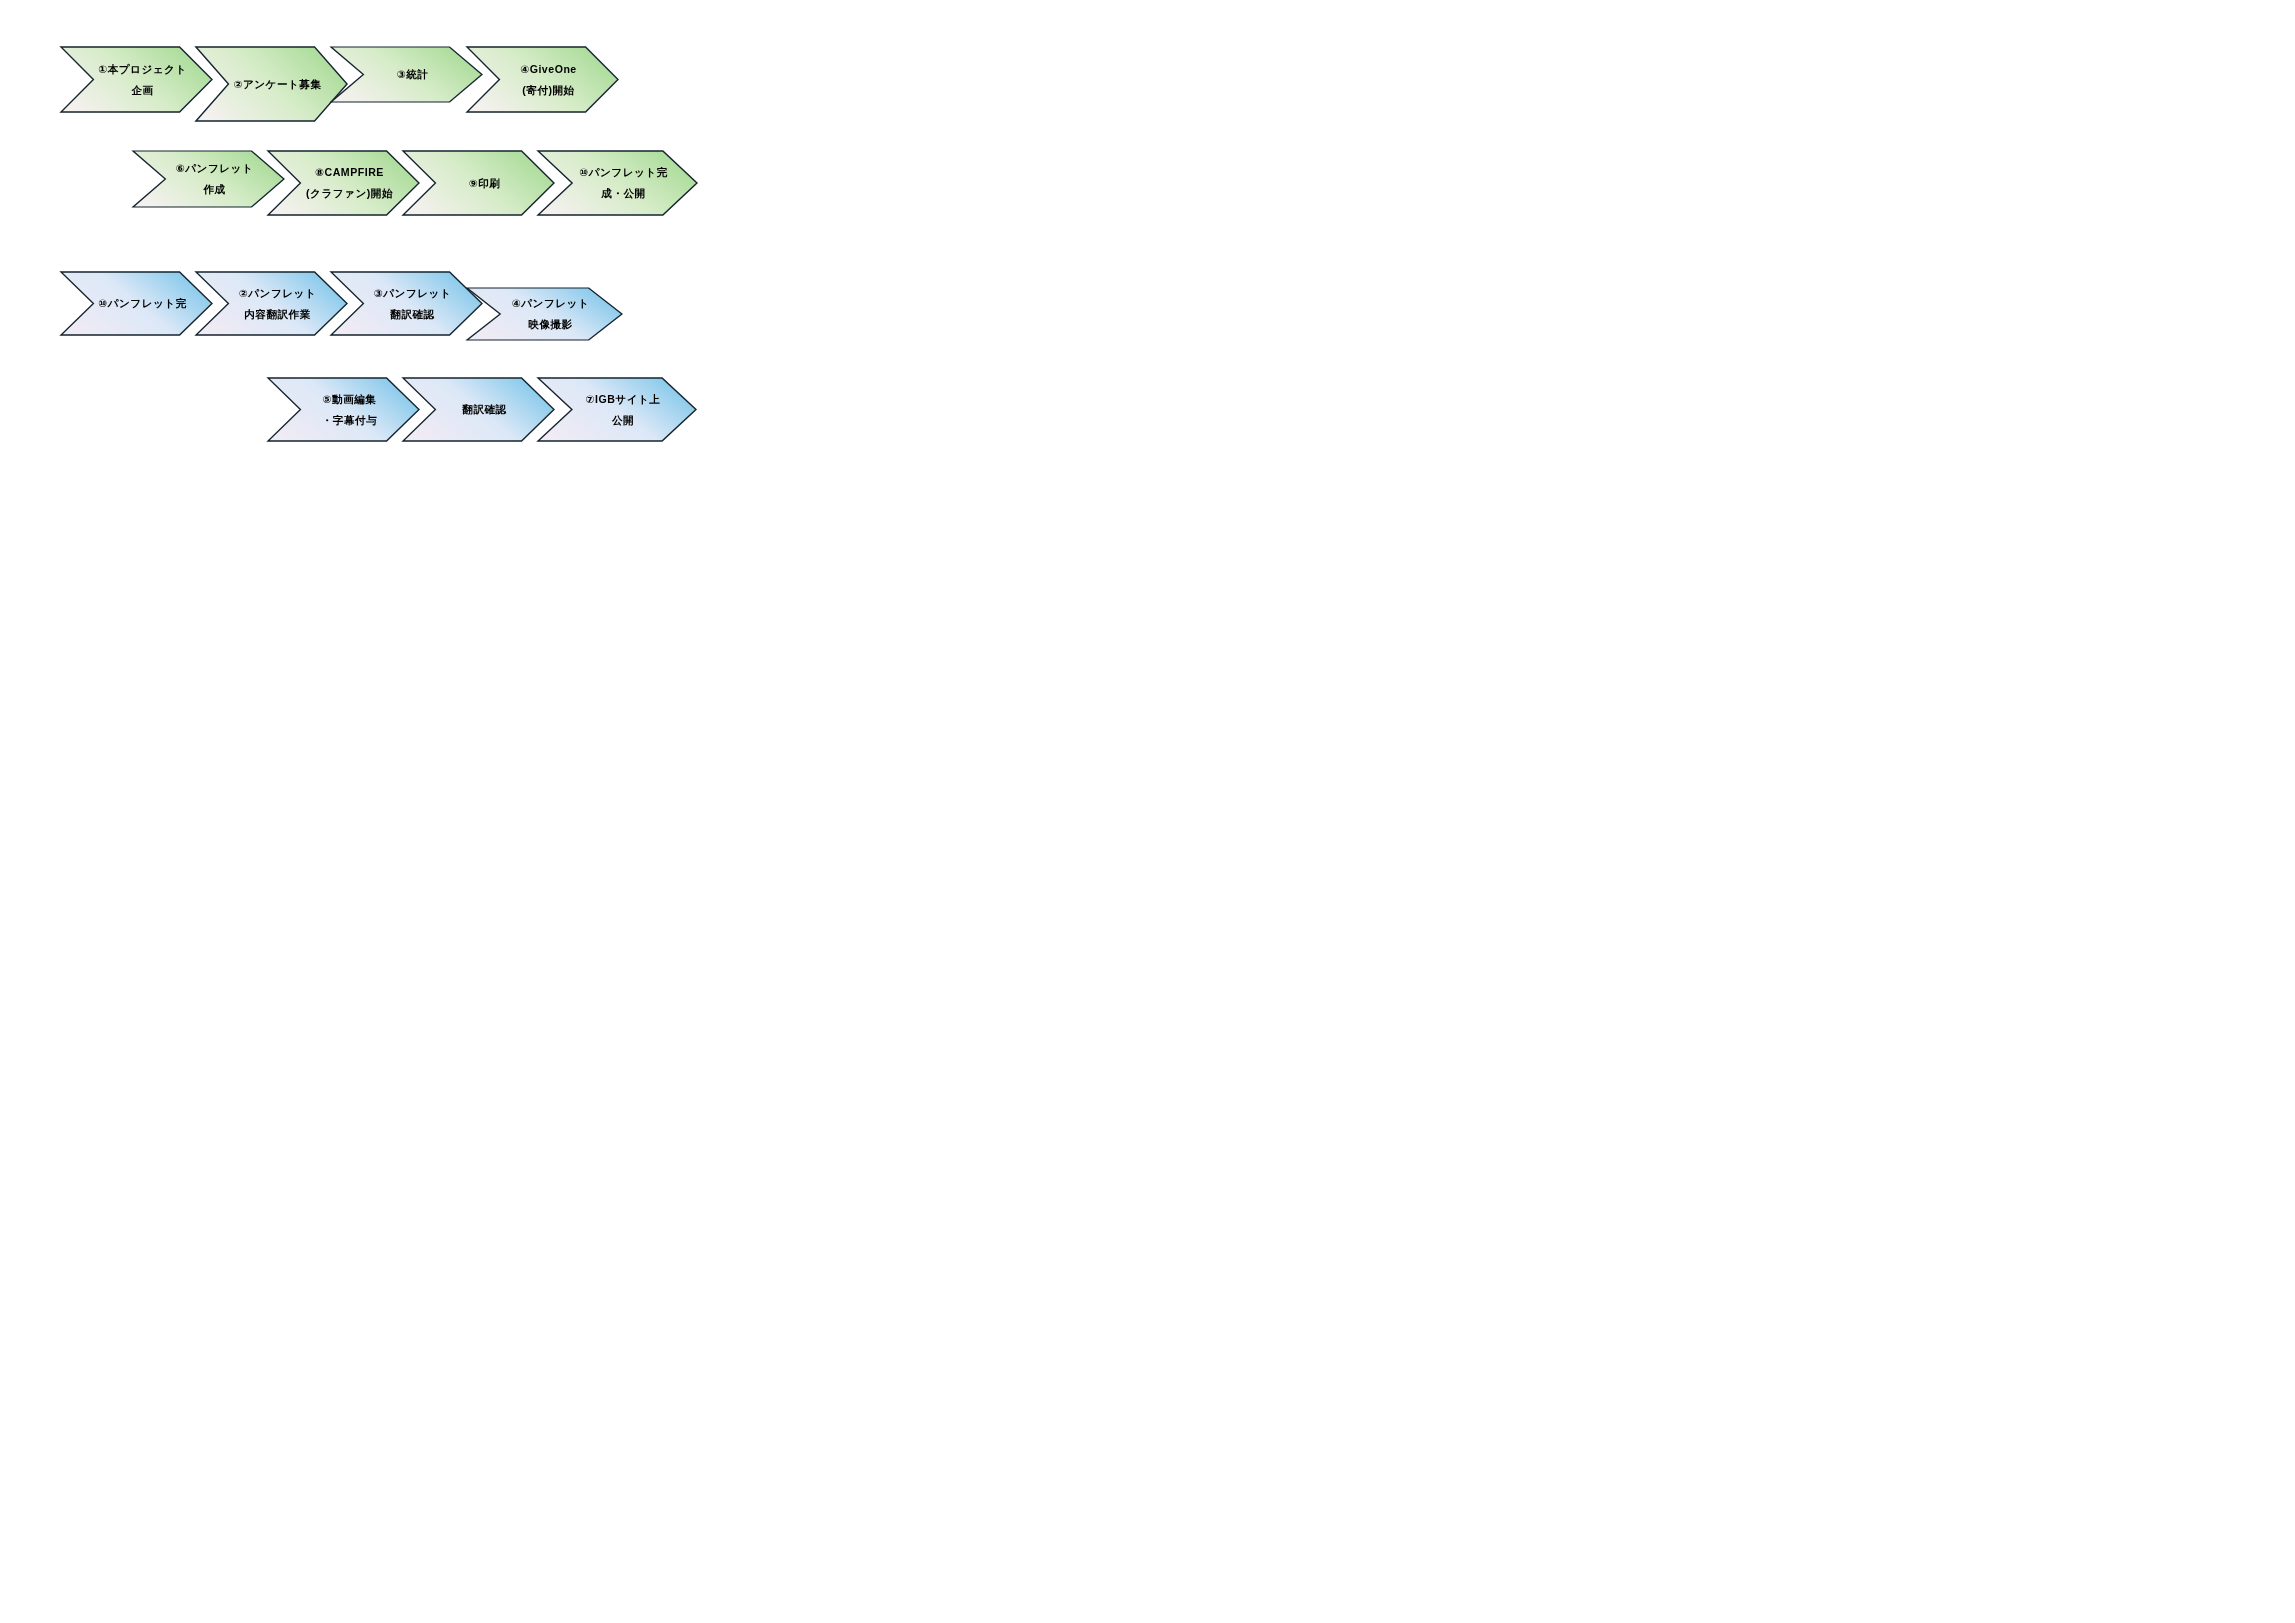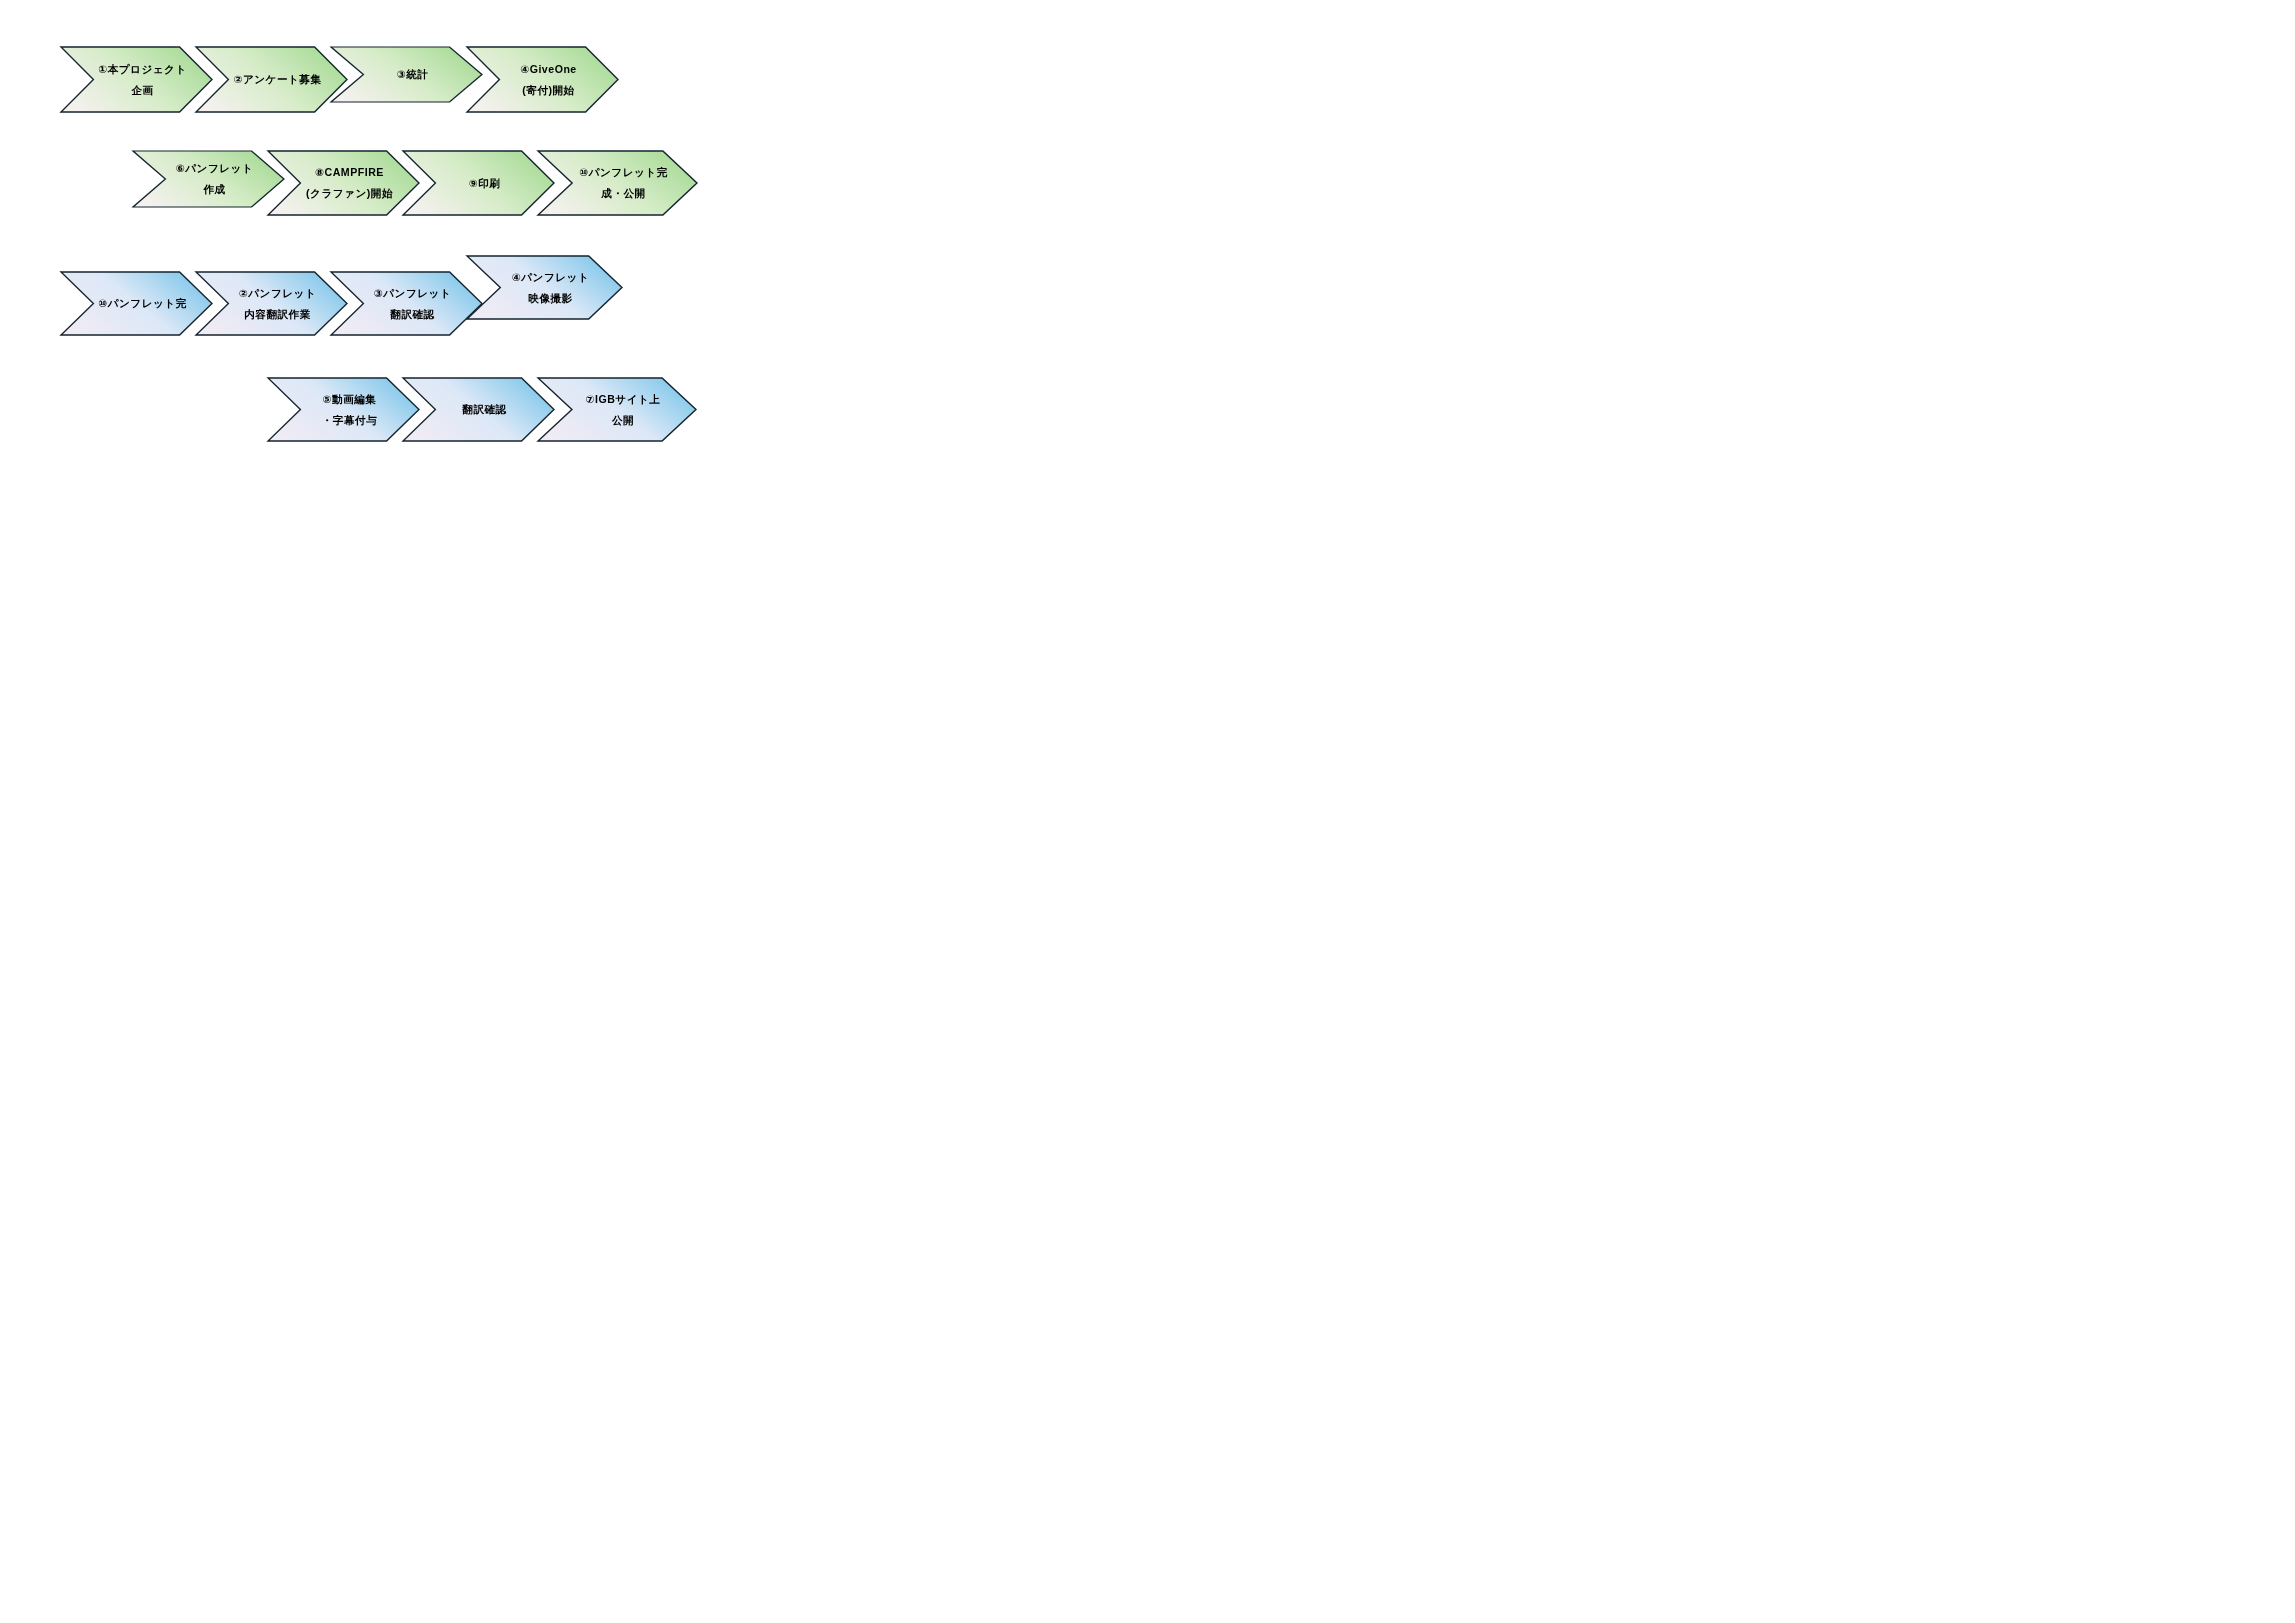--- a/index.html
+++ b/index.html
@@ -54,21 +54,21 @@
 
 <div class="canvas">
 
   <div class="arrow" style="left:47px;top:47px;width:151px;height:65px">
     <svg viewBox="0 0 326 140" preserveAspectRatio="none">
         <polygon points="0,0 256,0 326,70 256,140 0,140 70,70" fill="url(#gradGreen)" stroke="var(--outline)" stroke-width="3"></polygon>
       </svg>
     <div class="label">①本プロジェクト
 企画</div>
   </div>
-  <div class="arrow" style="left:182px;top:47px;width:151px;height:65px">
+  <div class="arrow" style="left:182px;top:47px;width:151px;height:74px">
     <svg viewBox="0 0 326 140" preserveAspectRatio="none">
         <polygon points="0,0 256,0 326,70 256,140 0,140 70,70" fill="url(#gradGreen)" stroke="var(--outline)" stroke-width="3"></polygon>
       </svg>
     <div class="label">②アンケート募集</div>
   </div>
   <div class="arrow" style="left:317px;top:47px;width:151px;height:55px">
     <svg viewBox="0 0 326 140" preserveAspectRatio="none">
         <polygon points="0,0 256,0 326,70 256,140 0,140 70,70" fill="url(#gradGreen)" stroke="var(--outline)" stroke-width="3"></polygon>
       </svg>
     <div class="label">③統計</div>
@@ -122,21 +122,21 @@
     <div class="label">②パンフレット
 内容翻訳作業</div>
   </div>
   <div class="arrow" style="left:317px;top:272px;width:151px;height:63px">
     <svg viewBox="0 0 326 140" preserveAspectRatio="none">
         <polygon points="0,0 256,0 326,70 256,140 0,140 70,70" fill="url(#gradBlue)" stroke="var(--outline)" stroke-width="3"></polygon>
       </svg>
     <div class="label">③パンフレット
 翻訳確認</div>
   </div>
-  <div class="arrow" style="left:453px;top:256px;width:155px;height:63px">
+  <div class="arrow" style="left:453px;top:288px;width:155px;height:52px">
     <svg viewBox="0 0 326 140" preserveAspectRatio="none">
         <polygon points="0,0 256,0 326,70 256,140 0,140 70,70" fill="url(#gradBlue)" stroke="var(--outline)" stroke-width="3"></polygon>
       </svg>
     <div class="label">④パンフレット
 映像撮影</div>
   </div>
 
   <div class="arrow" style="left:254px;top:378px;width:151px;height:63px">
     <svg viewBox="0 0 326 140" preserveAspectRatio="none">
         <polygon points="0,0 256,0 326,70 256,140 0,140 70,70" fill="url(#gradBlue)" stroke="var(--outline)" stroke-width="3"></polygon>

